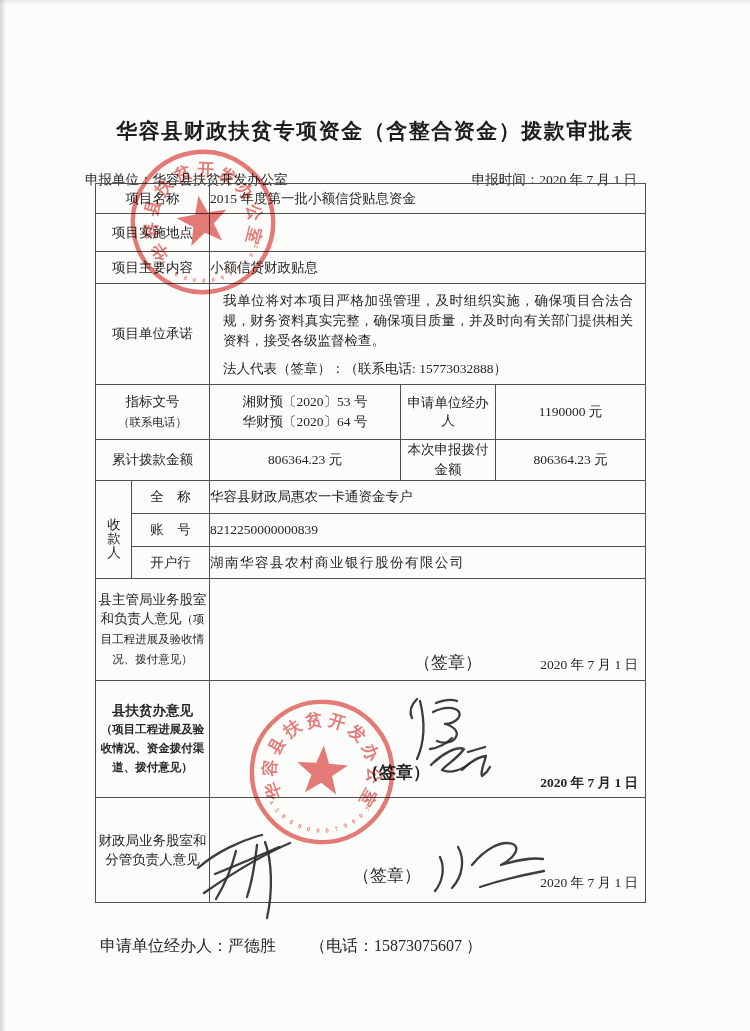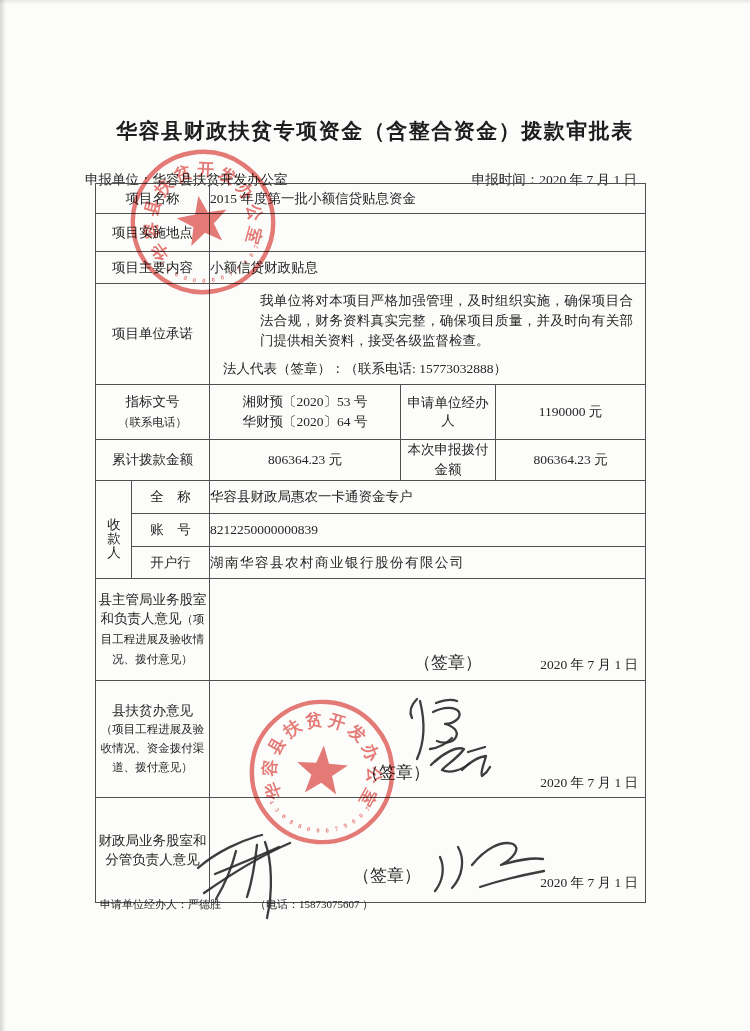--- a/index.html
+++ b/index.html
@@ -29,34 +29,34 @@
     border:1px solid #505050;font-size:13.5px;color:#262626;
     padding:0;vertical-align:middle;overflow:hidden;
   }
   .lbl{text-align:center;padding:2px 4px;}
   .val{padding-left:13px;}
   .center{text-align:center;}
   .small{font-size:11.5px;}
   tr.r1{height:30px;} tr.r2{height:38px;} tr.r3{height:32px;}
   tr.r4{height:100px;} tr.r5{height:55px;} tr.r6{height:39px;}
   tr.r7{height:33px;} tr.r8{height:33px;} tr.r9{height:32px;}
-  tr.r10{height:102px;} tr.r11{height:117px;} tr.r12{height:105px;}
+  tr.r10{height:102px;} tr.r11{height:117px;font-weight:bold;} tr.r12{height:105px;}
   .commit-cell{vertical-align:top;}
   .commit-inner{display:flex;flex-direction:column;justify-content:space-between;height:100px;box-sizing:border-box;padding:7px 12px 6px 13px;}
-  .commit-text{text-align:justify;line-height:20px;margin-left:37px;}
+  .commit-text{text-align:justify;line-height:20px;}
   .commit-bottom{display:flex;}
   .twoline{line-height:20px;}
   .payee-cell{text-align:center;}
   .payee-vert{display:inline-block;writing-mode:vertical-lr;text-orientation:upright;
     letter-spacing:14px;font-size:13.5px;}
   .op-cell{position:relative;}
   .op-lbl{line-height:19px;padding:2px 7px;}
   .sign{position:absolute;font-size:17px;}
   .odate{position:absolute;font-size:13.5px;white-space:nowrap;}
-  .footer{position:absolute;top:897px;left:100px;font-size:11px;white-space:nowrap;}
+  .footer{position:absolute;top:936px;left:100px;font-size:16px;white-space:nowrap;}
   .footer .gap{margin-left:34px;}
   .stamp{position:absolute;mix-blend-mode:multiply;opacity:.82;pointer-events:none;}
   .stamp-top{left:124px;top:143px;transform:rotate(-10deg);}
   .stamp-bottom{left:243px;top:693px;transform:rotate(4deg);}
   .sigs{position:absolute;left:0;top:0;pointer-events:none;}
   .sigs path{fill:none;stroke:#2c2c2c;stroke-width:2.3;stroke-linecap:round;stroke-linejoin:round;opacity:.92;}
 </style>
 </head>
 <body>
 

